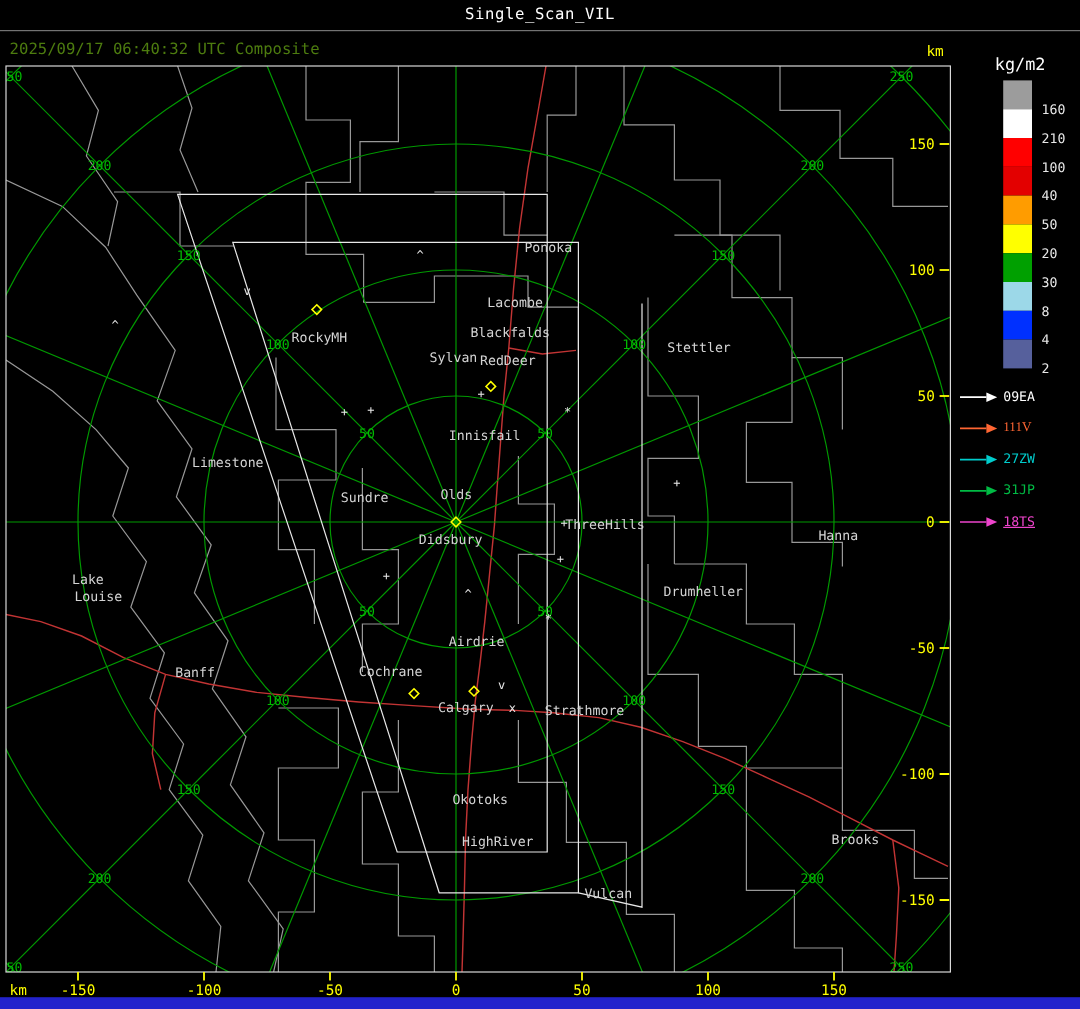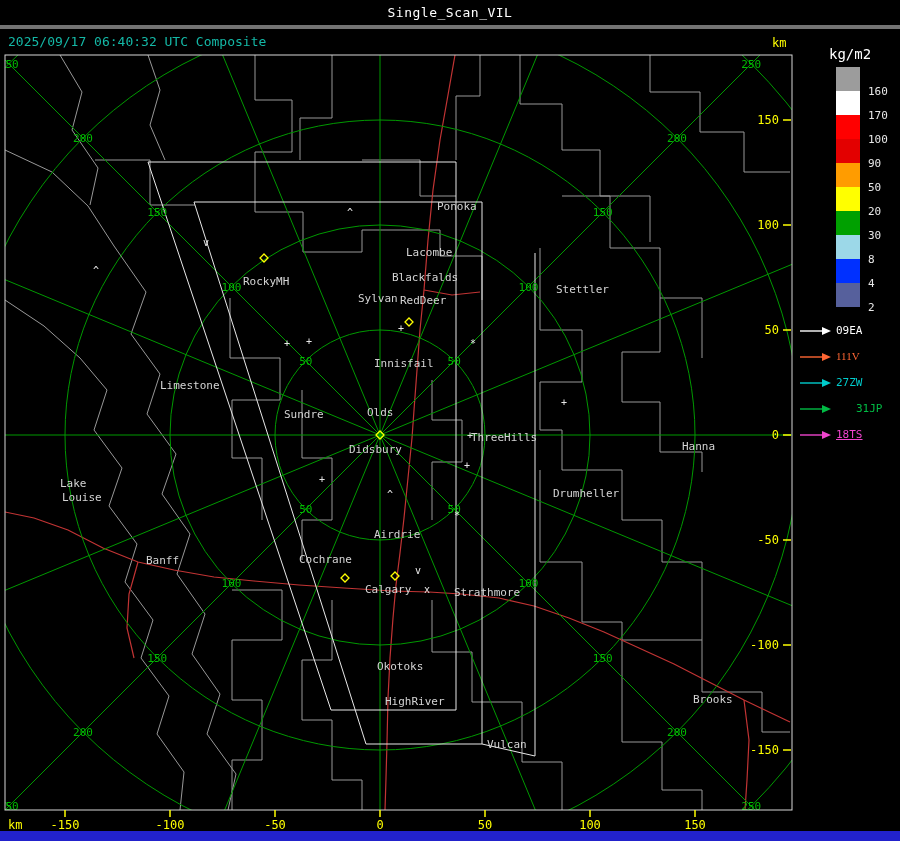--- a/index.html
+++ b/index.html
@@ -1,22 +1,22 @@
 <!DOCTYPE html>
 <html><head>
 <meta charset="utf-8">
 <style>
   html,body{margin:0;padding:0;background:#000;}
   body{width:900px;height:841px;position:relative;overflow:hidden;
        font-family:"DejaVu Sans Mono",monospace;}
   .titlebar{position:absolute;top:0;left:0;width:900px;height:25px;
-            border-bottom:4px solid #737373;}
+            border-bottom:1px solid #737373;}
   .titlebar span{position:absolute;top:5px;left:0;width:100%;text-align:center;
             color:#ffffff;font-size:13px;letter-spacing:0.5px;}
-  .timestamp{position:absolute;left:8px;top:34px;color:#14b8a6;font-size:13px;}
+  .timestamp{position:absolute;left:8px;top:34px;color:#4d7c0f;font-size:13px;}
   .km-top-right{position:absolute;left:772px;top:36px;color:#ffff00;font-size:12px;}
   .cb-unit{position:absolute;left:829px;top:46px;color:#ffffff;font-size:14px;}
   #colorbar-list{position:absolute;left:806px;top:67px;width:90px;margin-left:30px;}
   .cb-row{position:relative;height:24px;}
   .cb-swatch{position:absolute;left:0;top:0;width:24px;height:24px;}
   .cb-label{position:absolute;left:32px;bottom:-7px;color:#e8e8e8;font-size:11px;}
   #radar-legend{position:absolute;left:798px;top:318px;width:100px;}
   .lg-row{position:relative;height:26px;}
   .lg-arrow{position:absolute;left:0;top:7px;}
   .lg-label{position:absolute;left:38px;top:6px;font-size:11px;}
@@ -197,29 +197,29 @@
 
 <div class="cb-unit">kg/m2</div>
 
 <div id="colorbar-list">
     <div class="cb-row">
       <div class="cb-swatch" style="background: rgb(156, 156, 156);"></div>
       <span class="cb-label">160</span>
     </div>
     <div class="cb-row">
       <div class="cb-swatch" style="background: rgb(255, 255, 255);"></div>
-      <span class="cb-label">170</span>
+      <span class="cb-label">210</span>
     </div>
     <div class="cb-row">
       <div class="cb-swatch" style="background: rgb(255, 0, 0);"></div>
       <span class="cb-label">100</span>
     </div>
     <div class="cb-row">
       <div class="cb-swatch" style="background: rgb(227, 0, 0);"></div>
-      <span class="cb-label">90</span>
+      <span class="cb-label">40</span>
     </div>
     <div class="cb-row">
       <div class="cb-swatch" style="background: rgb(255, 156, 0);"></div>
       <span class="cb-label">50</span>
     </div>
     <div class="cb-row">
       <div class="cb-swatch" style="background: rgb(255, 255, 0);"></div>
       <span class="cb-label">20</span>
     </div>
     <div class="cb-row">
@@ -260,21 +260,21 @@
         <line x1="2" y1="6" x2="24" y2="6" stroke="#00cccc" stroke-width="1.4"></line>
         <polygon points="24,2 33,6 24,10" fill="#00cccc"></polygon>
       </svg>
       <span class="lg-label" style="color: rgb(0, 204, 204); text-align: right;">27ZW</span>
     </div>
     <div class="lg-row">
       <svg width="34" height="12" class="lg-arrow">
         <line x1="2" y1="6" x2="24" y2="6" stroke="#00bb44" stroke-width="1.4"></line>
         <polygon points="24,2 33,6 24,10" fill="#00bb44"></polygon>
       </svg>
-      <span class="lg-label" style="color: rgb(0, 187, 68); margin-left: 20px;">31JP</span>
+      <span class="lg-label" style="color: rgb(0, 187, 68);">31JP</span>
     </div>
     <div class="lg-row">
       <svg width="34" height="12" class="lg-arrow">
         <line x1="2" y1="6" x2="24" y2="6" stroke="#ee44cc" stroke-width="1.4"></line>
         <polygon points="24,2 33,6 24,10" fill="#ee44cc"></polygon>
       </svg>
       <span class="lg-label" style="color: rgb(238, 68, 204); text-decoration: underline;">18TS</span>
     </div>
   </div>
 

